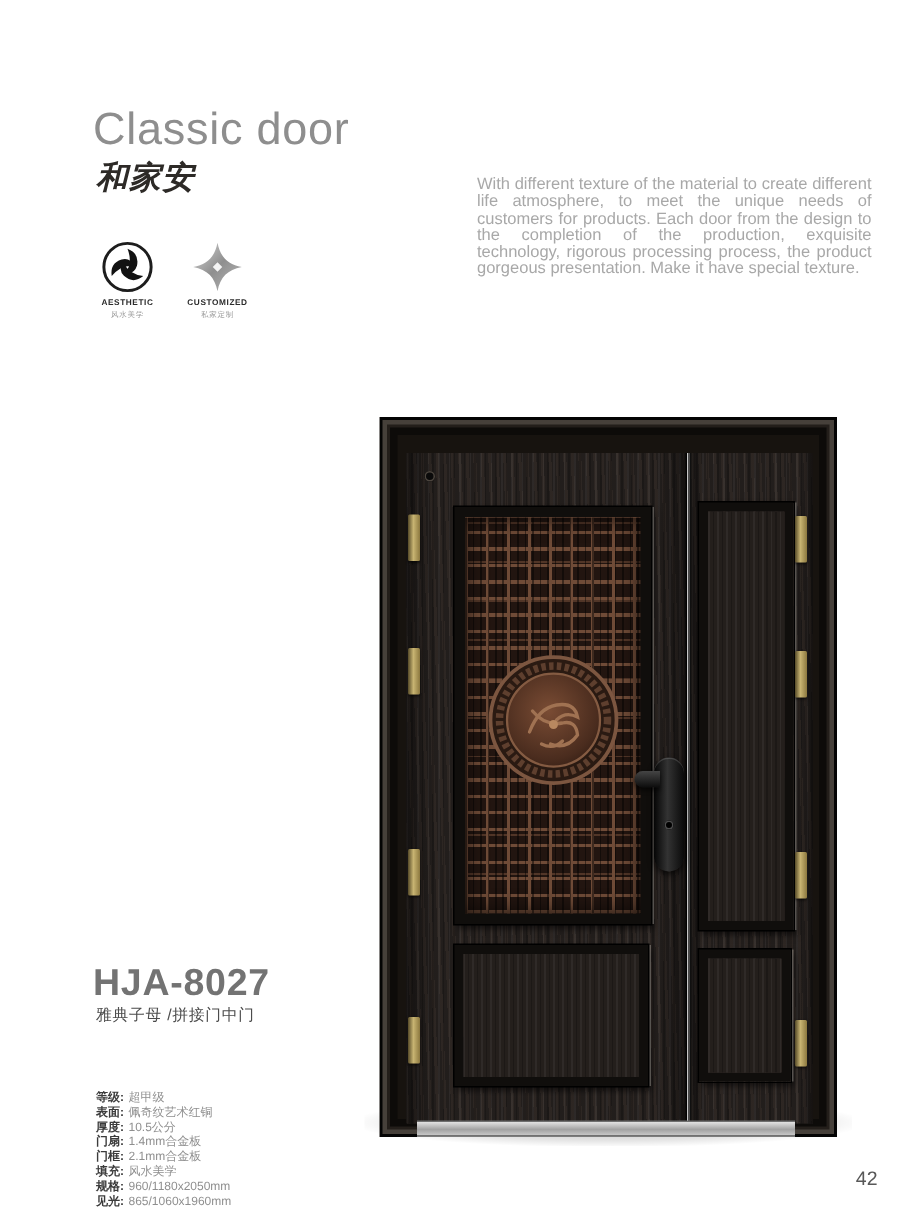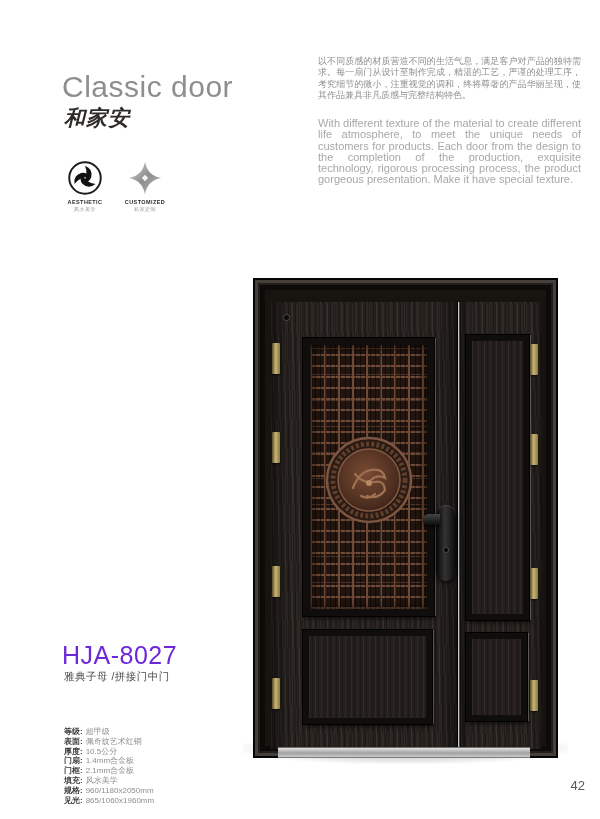--- a/index.html
+++ b/index.html
@@ -64,21 +64,21 @@
       background:linear-gradient(90deg,#050505,#333 45%,#0a0a0a);
       box-shadow:0 2px 4px rgba(0,0,0,0.7),inset 0 1px 0 rgba(255,255,255,0.14);}
   .handle-lever{position:absolute;left:-13px;top:9px;width:17px;height:11px;border-radius:6px 0 0 6px;
       background:linear-gradient(180deg,#454545,#0c0c0c);box-shadow:0 2px 3px rgba(0,0,0,0.6);}
   .keyhole{position:absolute;left:7px;top:42px;width:6px;height:6px;border-radius:50%;
       background:#000;box-shadow:inset 0 0 0 1px #4d4d4d;}
   .threshold{position:absolute;left:25px;right:28px;top:469px;height:9px;
       background:linear-gradient(180deg,#e2e2e2,#a2a2a2 55%,#c9c9c9);
       border-top:1px solid #6f6f6f;border-bottom:1px solid #7c7c7c;}
   
-  .model{position:absolute;left:62px;top:641px;font-size:25px;font-weight:normal;color:#6d28d9;letter-spacing:0.5px;}
+  .model{position:absolute;left:62px;top:641px;font-size:25px;font-weight:bold;color:#737373;letter-spacing:0.5px;}
   .subtitle{position:absolute;left:64px;top:670px;font-size:10.5px;color:#4c4c4c;letter-spacing:0.5px;text-align:right;}
   .specs{position:absolute;left:64px;top:727px;}
   .spec-row{font-size:8px;line-height:9.8px;color:#8f8f8f;}
   .spec-row b{color:#3c3c3c;font-weight:bold;margin-right:3px;}
   
   .pagenum{position:absolute;right:15px;top:778px;font-size:13px;color:#585858;}
 </style>
 </head>
 <body>
 
@@ -110,21 +110,20 @@
           </linearGradient>
         </defs>
         <path d="M20,2 C22,12.5 27.5,18 38,20 C27.5,22 22,27.5 20,38 C18,27.5 12.5,22 2,20 C12.5,18 18,12.5 20,2 Z" fill="url(#stg)"></path>
         <rect x="17.5" y="17.5" width="5" height="5" transform="rotate(45 20 20)" fill="#f4f4f4"></rect>
       </svg>
       <div class="ben">CUSTOMIZED</div>
       <div class="bcn">私家定制</div>
     </div>
   </div>
 
-  <div class="intro-cn">以不同质感的材质营造不同的生活气息，满足客户对产品的独特需求。每一扇门从设计至制作完成，精湛的工艺，严谨的处理工序，考究细节的微小，注重视觉的调和，终将尊奢的产品华丽呈现，使其作品兼具非凡质感与完整结构特色。</div>
   <div class="intro-en">With different texture of the material to create different life atmosphere, to meet the unique needs of customers for products. Each door from the design to the completion of the production, exquisite technology, rigorous processing process, the product gorgeous presentation. Make it have special texture.</div>
 
   <div class="door-scene">
     <div class="door-shadow"></div>
     <div class="door-frame"></div>
     <div class="door-face">
       <div class="leaf-main wood">
         <div class="peephole"></div>
       </div>
       <div class="astragal"></div>

